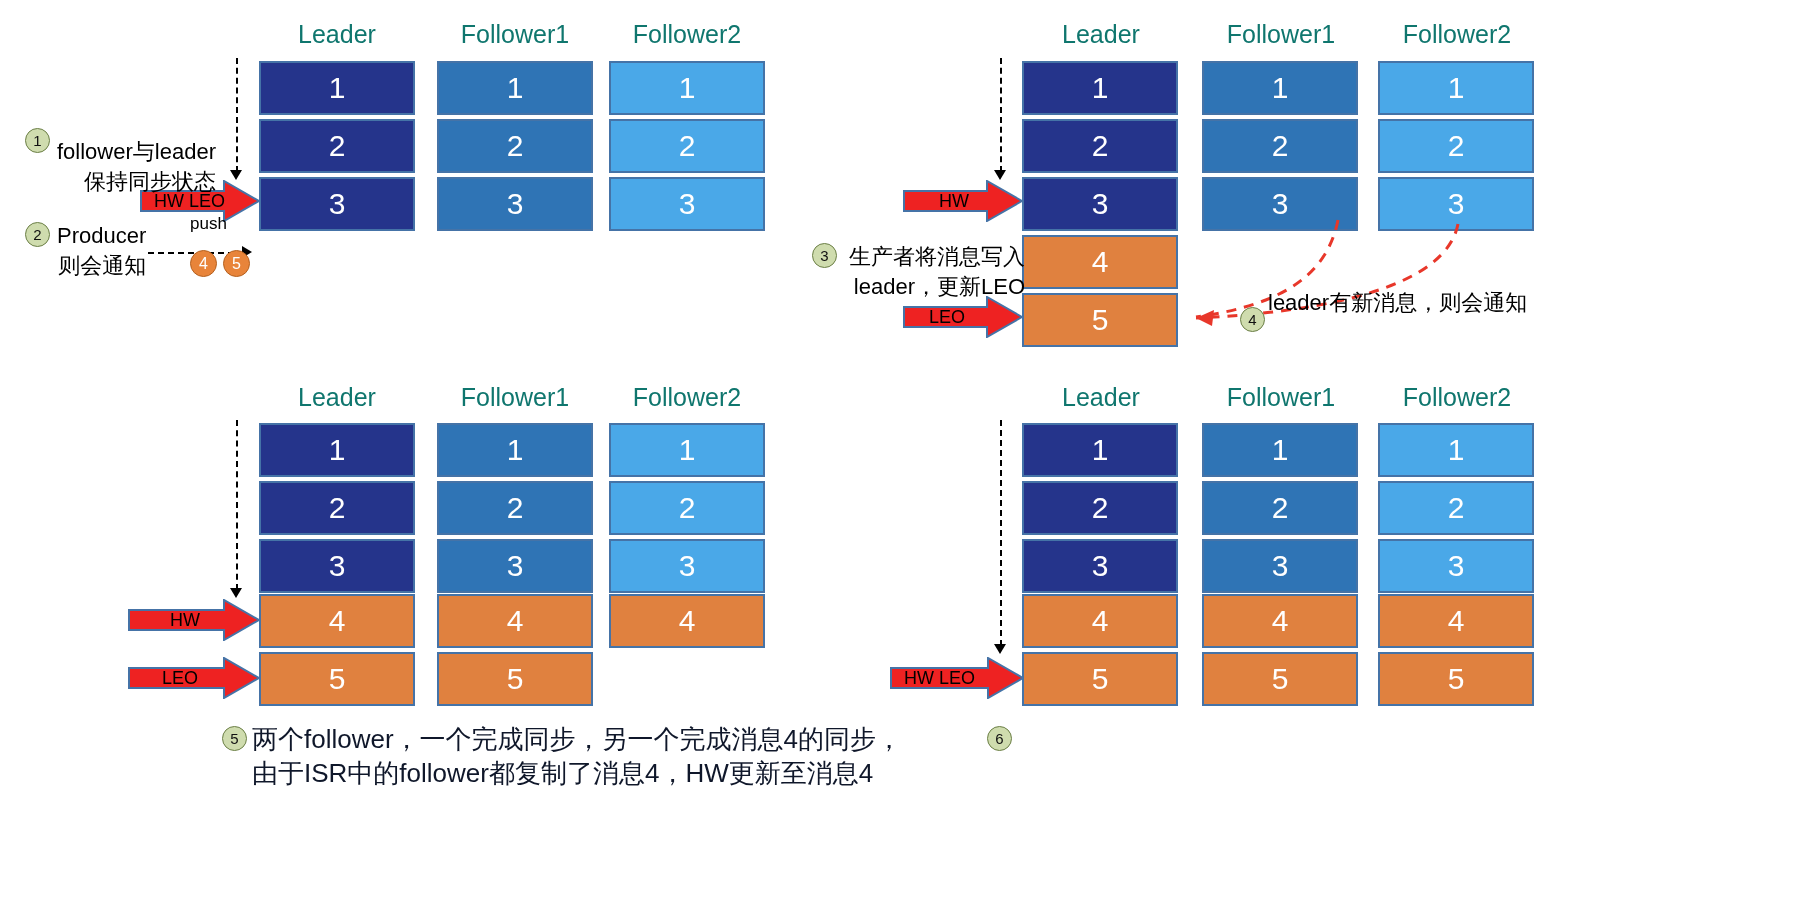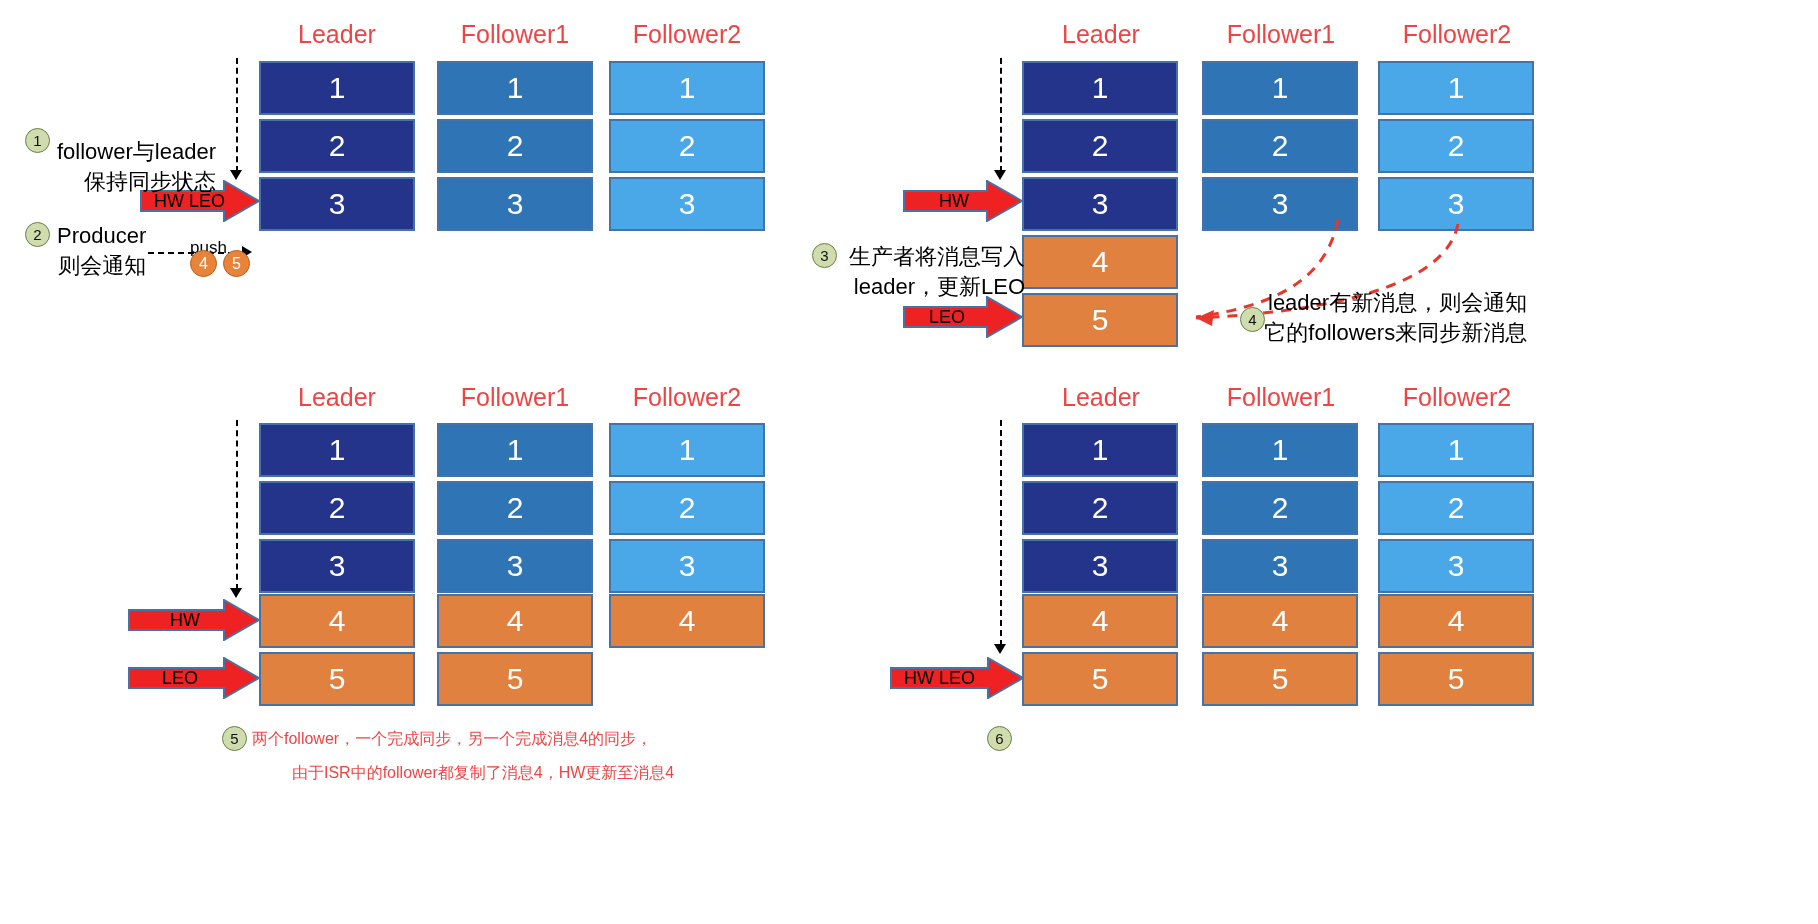--- a/index.html
+++ b/index.html
@@ -6,21 +6,21 @@
   body{
     width:1818px;height:924px;position:relative;overflow:hidden;
     font-family:"Liberation Sans","DejaVu Sans",sans-serif;
     color:#000000;
   }
   .panel{position:absolute;}
 
   
   .col-head{
     position:absolute;font-size:25px;line-height:1;
-    text-align:center;white-space:nowrap;color:#ef4444;
+    text-align:center;white-space:nowrap;color:#0f766e;
   }
 
   
   .cell{
     position:absolute;width:156px;height:54px;
     border:2px solid #4573a7;
     box-sizing:border-box;
     display:flex;align-items:center;justify-content:center;
     color:#ffffff;font-size:30px;line-height:1;
   }
@@ -63,21 +63,21 @@
     font-size:15px;color:#111;box-sizing:border-box;
   }
   .bullet.orange{background:#e8843a;border-color:#b4601f;color:#fff;
     width:27px;height:27px;font-size:16px;}
 
   
   .ann{position:absolute;font-size:22px;line-height:30px;white-space:nowrap;color:#000;}
   .ann.r{text-align:right;}
   .ann .l2{display:block;text-align:right;}
 
-  .caption{position:absolute;font-size:16px;line-height:34px;white-space:nowrap;color:#ef4444;}
+  .caption{position:absolute;font-size:26px;line-height:34px;white-space:nowrap;color:#0f172a;}
 
   .small-lbl{position:absolute;font-size:17px;color:#000;white-space:nowrap;}
 </style>
 </head>
 <body>
 
 <div class="panel">
 
   <div class="col-head" style="left:258px;top:22px;width:158px;">Leader</div>
   <div class="col-head" style="left:436px;top:22px;width:158px;">Follower1</div>
@@ -110,21 +110,21 @@
     <span>follower与leader</span>
     <span class="l2" style="padding-left:8px;">保持同步状态</span>
   </div>
 
   <div class="bullet" style="left:25px;top:222px;">2</div>
   <div class="ann" style="left:57px;top:221px;">
     <span>Producer</span>
     <span class="l2">则会通知</span>
   </div>
 
-  <div class="small-lbl" style="left:190px;top:238px;">push</div>
+  <div class="small-lbl" style="left:190px;top:214px;">push</div>
   <div class="hline" style="left:148px;top:252px;width:96px;"></div>
   <div class="hline-head" style="left:242px;top:246px;"></div>
 
   <div class="bullet orange" style="left:190px;top:250px;">4</div>
   <div class="bullet orange" style="left:223px;top:250px;">5</div>
 </div>
 
 <div class="panel">
 
   <div class="col-head" style="left:1022px;top:22px;width:158px;">Leader</div>
@@ -170,21 +170,20 @@
 
   <svg style="position:absolute;left:1180px;top:200px;width:400px;height:140px;pointer-events:none;">
     <path d="M 158 20 C 148 70 110 104 16 117" fill="none" stroke="#e8372a" stroke-width="3" stroke-dasharray="10,8"></path>
     <path d="M 278 24 C 266 86 150 112 16 118" fill="none" stroke="#e8372a" stroke-width="3" stroke-dasharray="10,8"></path>
     <polygon points="16,118 34,110 32,126" fill="#e8372a"></polygon>
   </svg>
 
   <div class="bullet" style="left:1240px;top:307px;">4</div>
   <div class="ann" style="left:1268px;top:288px;">
     <span>leader有新消息，则会通知</span>
-    <span class="l2" style="margin-left:-18px;">它的followers来同步新消息</span>
   </div>
 </div>
 
 <div class="panel">
 
   <div class="col-head" style="left:258px;top:385px;width:158px;">Leader</div>
   <div class="col-head" style="left:436px;top:385px;width:158px;">Follower1</div>
   <div class="col-head" style="left:608px;top:385px;width:158px;">Follower2</div>
 
   <div class="cell c-leader" style="left:259px;top:423px;">1</div>
@@ -217,21 +216,21 @@
   <div class="rarrow" style="left:128px;top:657px;width:132px;">
     <svg width="132" height="42" viewBox="0 0 132 42">
       <polygon points="1,11 96,11 96,1 131,21 96,41 96,31 1,31" fill="#ee2222" stroke="#4573a7" stroke-width="2"></polygon>
     </svg>
     <span class="lbl" style="padding-left:34px;">LEO</span>
   </div>
 
   <div class="bullet" style="left:222px;top:726px;">5</div>
   <div class="caption" style="left:252px;top:722px;">
     <span>两个follower，一个完成同步，另一个完成消息4的同步，</span>
-    <span class="l2" style="display:block;margin-left:40px;">由于ISR中的follower都复制了消息4，HW更新至消息4</span>
+    <span class="l2" style="display:block;">由于ISR中的follower都复制了消息4，HW更新至消息4</span>
   </div>
 </div>
 
 <div class="panel">
 
   <div class="col-head" style="left:1022px;top:385px;width:158px;">Leader</div>
   <div class="col-head" style="left:1202px;top:385px;width:158px;">Follower1</div>
   <div class="col-head" style="left:1378px;top:385px;width:158px;">Follower2</div>
 
   <div class="cell c-leader" style="left:1022px;top:423px;">1</div>

